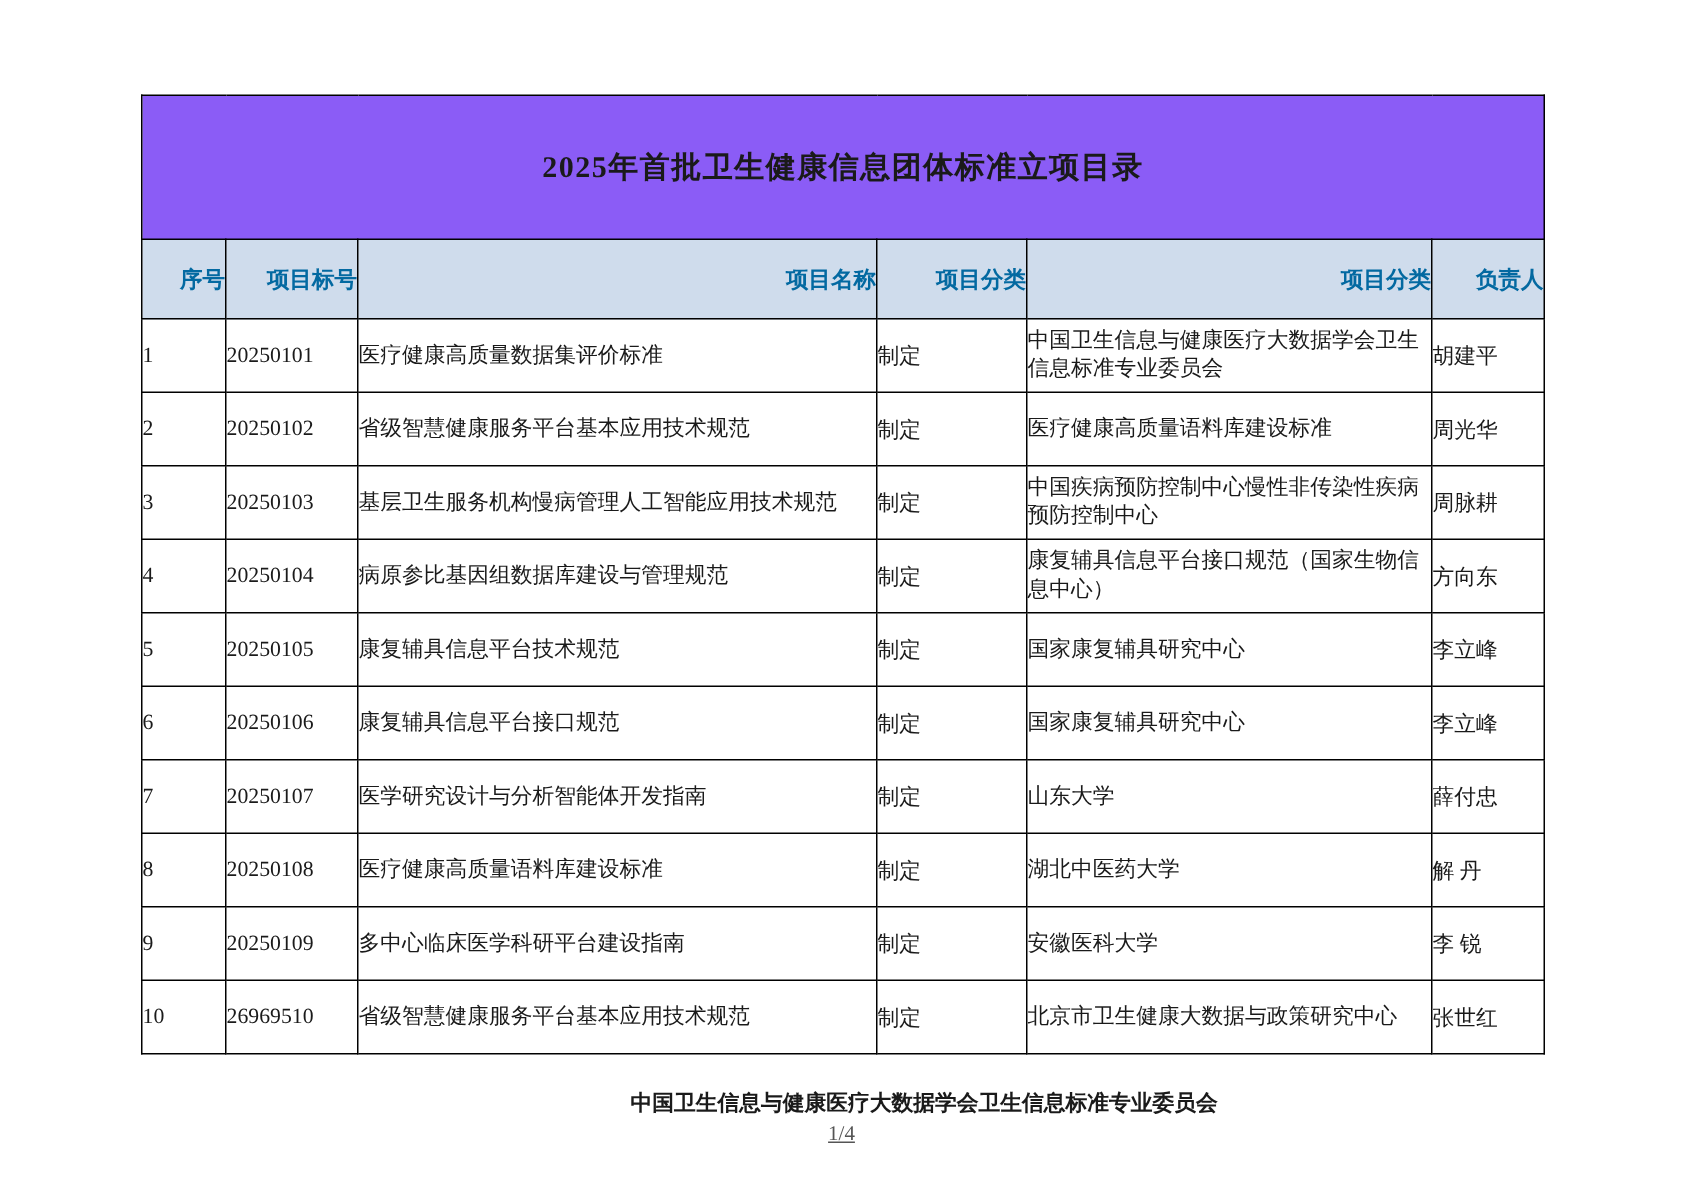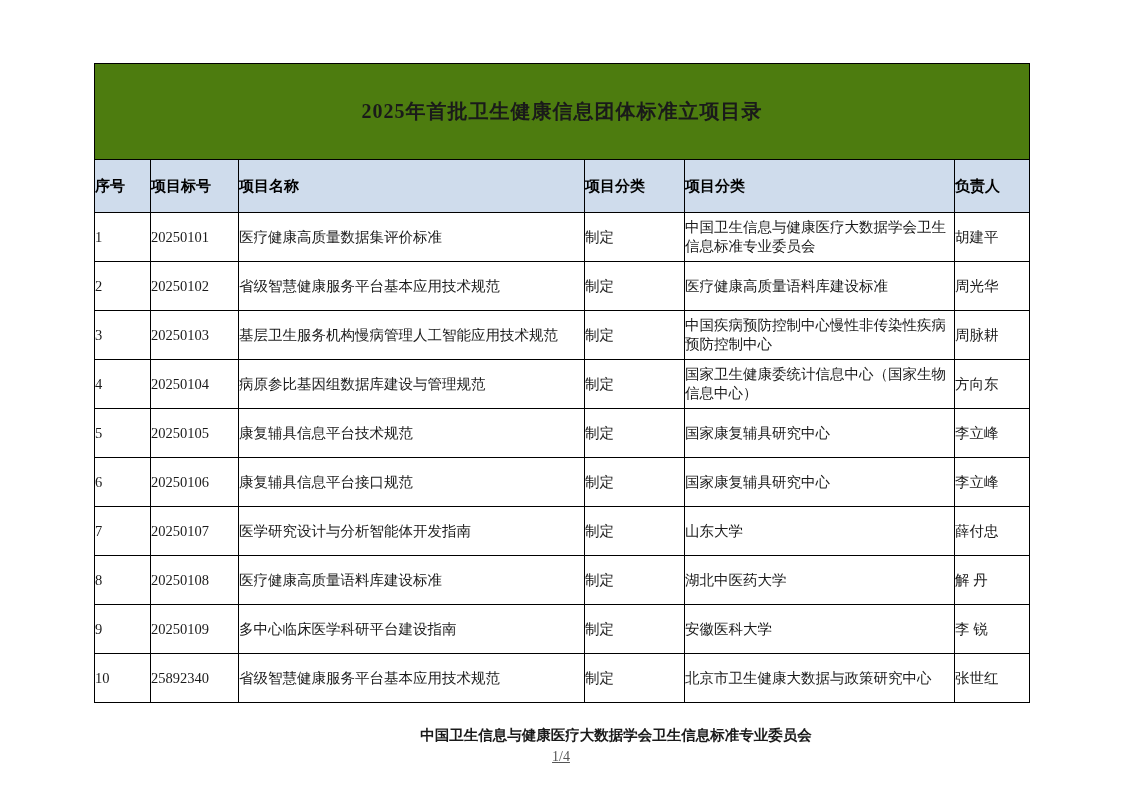--- a/index.html
+++ b/index.html
@@ -30,35 +30,35 @@
     width: 935px;
     border-collapse: collapse;
     table-layout: fixed;
   }
   table.catalog td, table.catalog th {
     border: 1px solid #000000;
     padding: 0;
     vertical-align: middle;
   }
   .title-cell {
-    background: #4d7c0f;
+    background: #8b5cf6;
     height: 95px;
     text-align: center;
     font-size: 20px;
     font-weight: bold;
     letter-spacing: 1px;
     color: #1a1a1a;
   }
   .hdr td {
     background: #cfdcec;
     height: 52px;
-    text-align: left;
+    text-align: right;
     font-size: 15px;
     font-weight: bold;
-    color: #000000;
+    color: #0369a1;
   }
   .row td {
     height: 48px;
     font-size: 14.5px;
     color: #1a1a1a;
   }
   .c-seq { width: 56px; text-align: center; }
   .c-code { width: 88px; text-align: center; }
   .c-name { width: 346px; text-align: left; }
   .c-type { width: 100px; text-align: center; }
@@ -146,21 +146,21 @@
           <td class="cell-center">制定</td>
           <td class="cell-pad-left">中国疾病预防控制中心慢性非传染性疾病预防控制中心</td>
           <td class="cell-center">周脉耕</td>
         </tr>
 
         <tr class="row">
           <td class="cell-center">4</td>
           <td class="cell-center">20250104</td>
           <td class="cell-pad-left">病原参比基因组数据库建设与管理规范</td>
           <td class="cell-center">制定</td>
-          <td class="cell-pad-left">国家卫生健康委统计信息中心（国家生物信息中心）</td>
+          <td class="cell-pad-left">康复辅具信息平台接口规范（国家生物信息中心）</td>
           <td class="cell-center">方向东</td>
         </tr>
 
         <tr class="row">
           <td class="cell-center">5</td>
           <td class="cell-center">20250105</td>
           <td class="cell-pad-left">康复辅具信息平台技术规范</td>
           <td class="cell-center">制定</td>
           <td class="cell-pad-left">国家康复辅具研究中心</td>
           <td class="cell-center">李立峰</td>
@@ -197,21 +197,21 @@
           <td class="cell-center">9</td>
           <td class="cell-center">20250109</td>
           <td class="cell-pad-left">多中心临床医学科研平台建设指南</td>
           <td class="cell-center">制定</td>
           <td class="cell-pad-left">安徽医科大学</td>
           <td class="cell-center">李 锐</td>
         </tr>
 
         <tr class="row">
           <td class="cell-center">10</td>
-          <td class="cell-center">25892340</td>
+          <td class="cell-center">26969510</td>
           <td class="cell-pad-left">省级智慧健康服务平台基本应用技术规范</td>
           <td class="cell-center">制定</td>
           <td class="cell-pad-left">北京市卫生健康大数据与政策研究中心</td>
           <td class="cell-center">张世红</td>
         </tr>
       </tbody>
     </table>
   </div>
 
   <div class="footer-org">中国卫生信息与健康医疗大数据学会卫生信息标准专业委员会</div>

